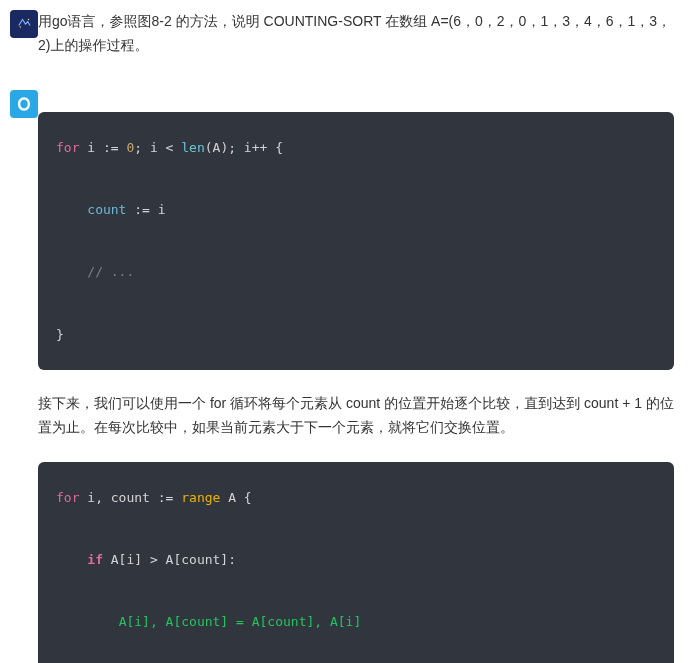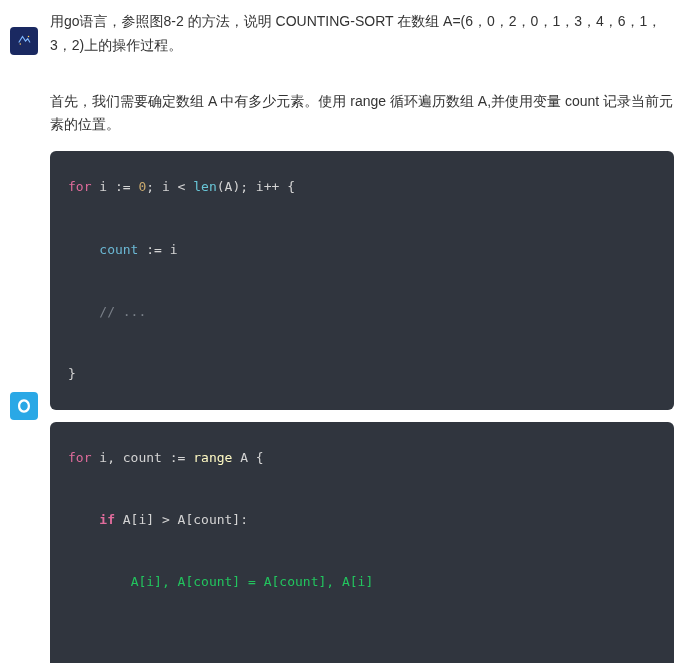--- a/index.html
+++ b/index.html
@@ -7,23 +7,21 @@
     font-family: -apple-system, BlinkMacSystemFont, "Segoe UI", "PingFang SC", "Microsoft YaHei", sans-serif;
     background: #ffffff;
     max-width: 694px;
     padding: 10px 20px 10px 10px;
     font-size: 14px;
     color: #333;
     line-height: 1.6;
   }
   .message {
     display: flex;
-    gap: 12px;
     margin-bottom: 18px;
-    align-items: center;
   }
   .avatar {
     width: 28px;
     height: 28px;
     border-radius: 4px;
     flex-shrink: 0;
     display: flex;
     align-items: center;
     justify-content: center;
   }
@@ -39,35 +37,35 @@
     min-width: 0;
   }
   .text-block {
     margin-bottom: 14px;
     line-height: 1.7;
   }
   .code-block {
     background: #30353e;
     border-radius: 6px;
     padding: 20px 18px;
-    margin: 12px 0;
+    margin: 22px 0;
     font-family: "Consolas", "Monaco", monospace;
     font-size: 13px;
     line-height: 2.4;
     color: #d4d4d4;
     white-space: pre;
     overflow-x: auto;
   }
   .kw-for { color: #e06c9c; }
   .kw-var { color: #6bb8d4; }
   .kw-num { color: #c9a96e; }
   .kw-func { color: #68c5d6; }
   .kw-comment { color: #7a8089; }
   .kw-if { color: #e06c9c; font-weight: bold; }
-  .kw-range { color: #fef9c3; }
+  .kw-range { color: #eab308; }
   .kw-arrId { color: #22c55e; }
 </style>
 </head>
 <body>
 
 <div class="message">
   <div class="avatar avatar-user">
     <svg viewBox="0 0 24 24" fill="none">
       <path d="M5 14 L10 6 L14 12 L17 9 L20 14" stroke="#7fb8ff" stroke-width="1.5" fill="none"></path>
       <circle cx="7" cy="16" r="1" fill="#ffd166"></circle>
@@ -80,30 +78,30 @@
 </div>
 
 <div class="message">
   <div class="avatar avatar-bot">
     <svg viewBox="0 0 24 24">
       <path d="M12 3 C7 3 4 7 4 12 C4 17 7 21 12 21 C17 21 20 17 20 12 C20 7 17 3 12 3 Z M12 6 C15 6 17 9 17 12 C17 15 15 18 12 18 C9 18 7 15 7 12 C7 9 9 6 12 6 Z" fill="#ffffff"></path>
     </svg>
   </div>
   <div class="content">
 
-    <div class="text-block">首先，我们需要确定数组 A 中有多少元素。使用 range 循环遍历数组 A,并使用变量 count 记录当前元素的位置。</div>
 
     <div class="code-block"><span class="kw-for">for</span><span> i := </span><span class="kw-num">0</span><span>; i &lt; </span><span class="kw-func">len</span><span>(A); i++ {</span>
 
     <span class="kw-var">count</span><span> := i</span>
 
     <span class="kw-comment">// ...</span>
 
 <span>}</span></div>
 
+    <div class="text-block">接下来，我们可以使用一个 for 循环将每个元素从 count 的位置开始逐个比较，直到达到 count + 1 的位置为止。在每次比较中，如果当前元素大于下一个元素，就将它们交换位置。</div>
 
     <div class="code-block"><span class="kw-for">for</span><span> i, count := </span><span class="kw-range">range</span><span> A {</span>
 
     <span class="kw-if">if</span><span> A[i] &gt; A[count]:</span>
 
         <span class="kw-arrId">A[i], A[count] = A[count], A[i]</span>
 
         
 
 </div>

